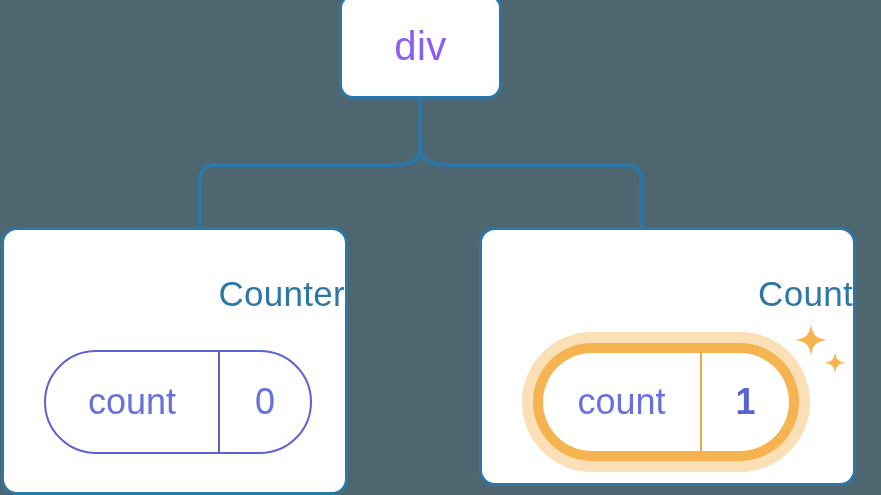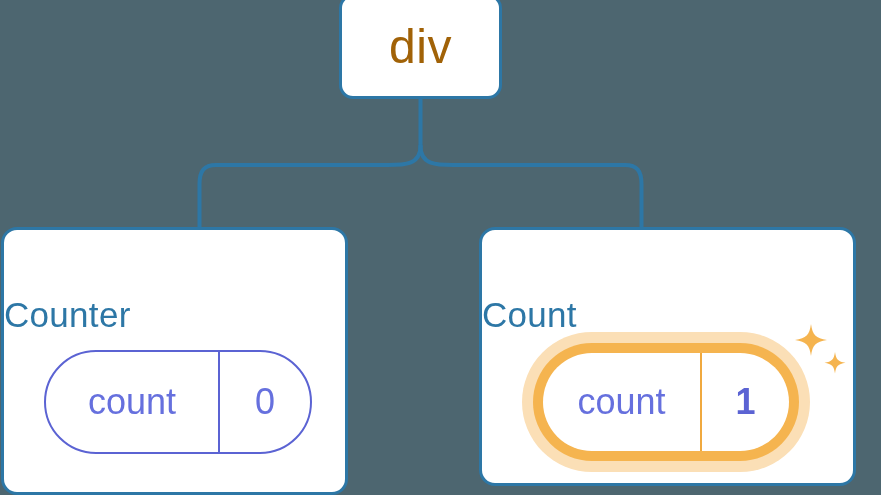--- a/index.html
+++ b/index.html
@@ -39,22 +39,22 @@
     height: 105px;
     background: #ffffff;
     border: 3px solid #2d77a6;
     border-radius: 14px;
     box-sizing: border-box;
     display: flex;
     align-items: center;
     justify-content: center;
   }
   .node-root-label {
-    font-size: 48px;
-    color: #a16207;
+    font-size: 40px;
+    color: #8b5cf6;
     letter-spacing: 0.5px;
   }
 
   
   .card {
     position: absolute;
     background: #ffffff;
     border: 3px solid #2d77a6;
     border-radius: 16px;
     box-sizing: border-box;
@@ -69,26 +69,25 @@
     left: 479px;
     top: 227px;
     width: 377px;
     height: 259px;
   }
 
   .card-title {
     position: absolute;
     left: 0;
     right: 0;
-    text-align: left;
+    text-align: right;
     font-size: 35px;
     color: #2d77a6;
     letter-spacing: 0.3px;
     white-space: nowrap;
-    margin-top: 21px;
   }
   .card-left .card-title { top: 44px; }
   .card-right .card-title { top: 44px; }
 
   
   .pill {
     position: absolute;
     display: flex;
     align-items: stretch;
     box-sizing: border-box;

